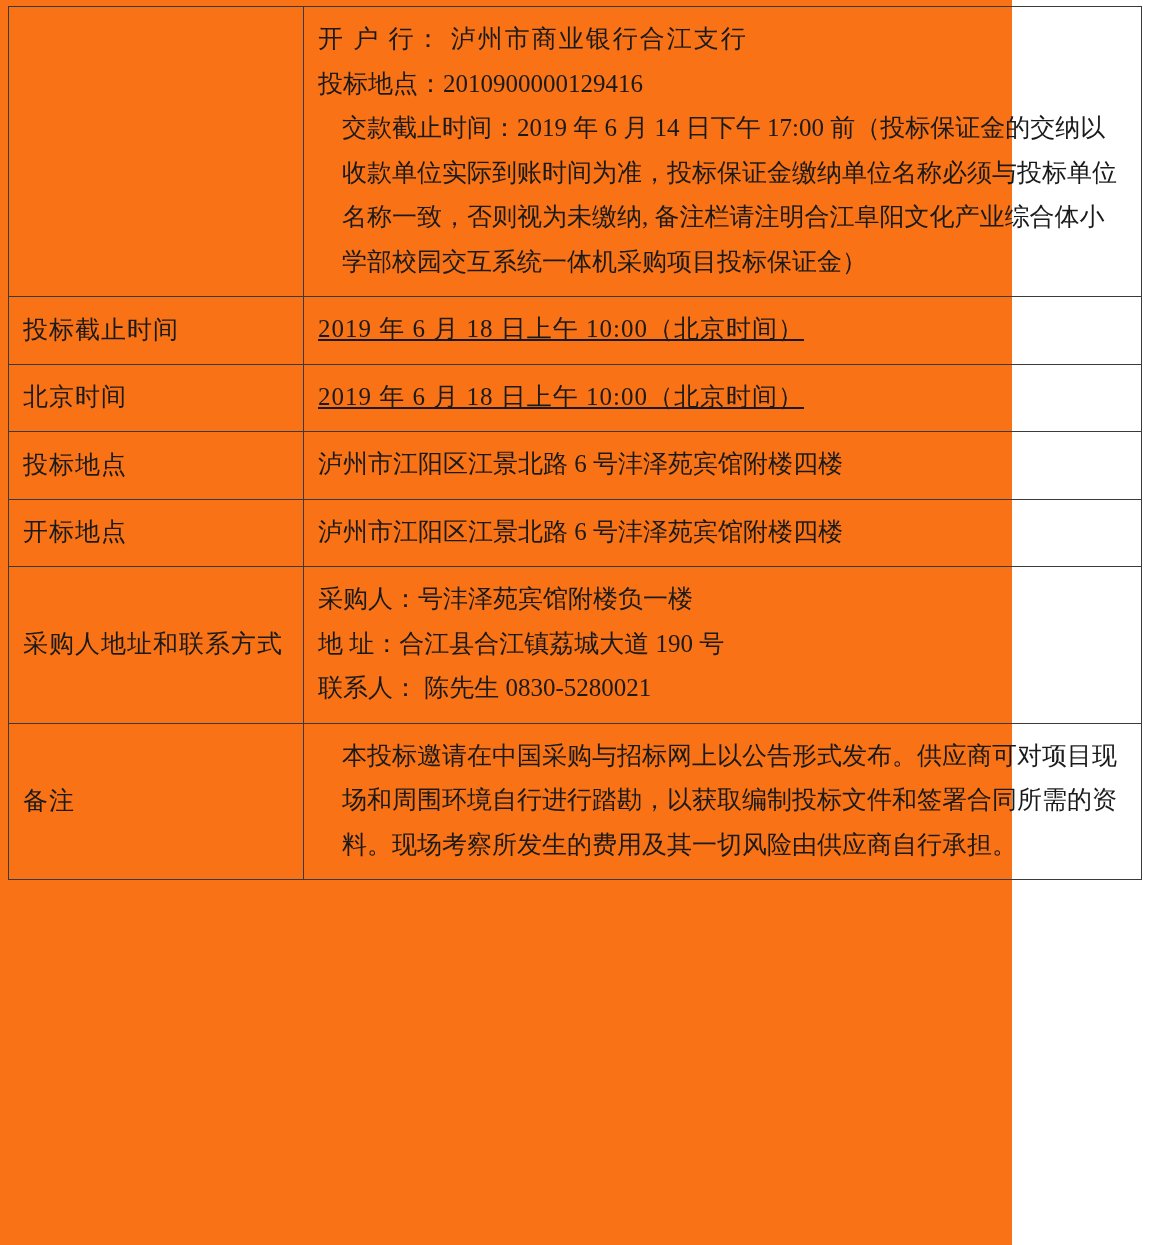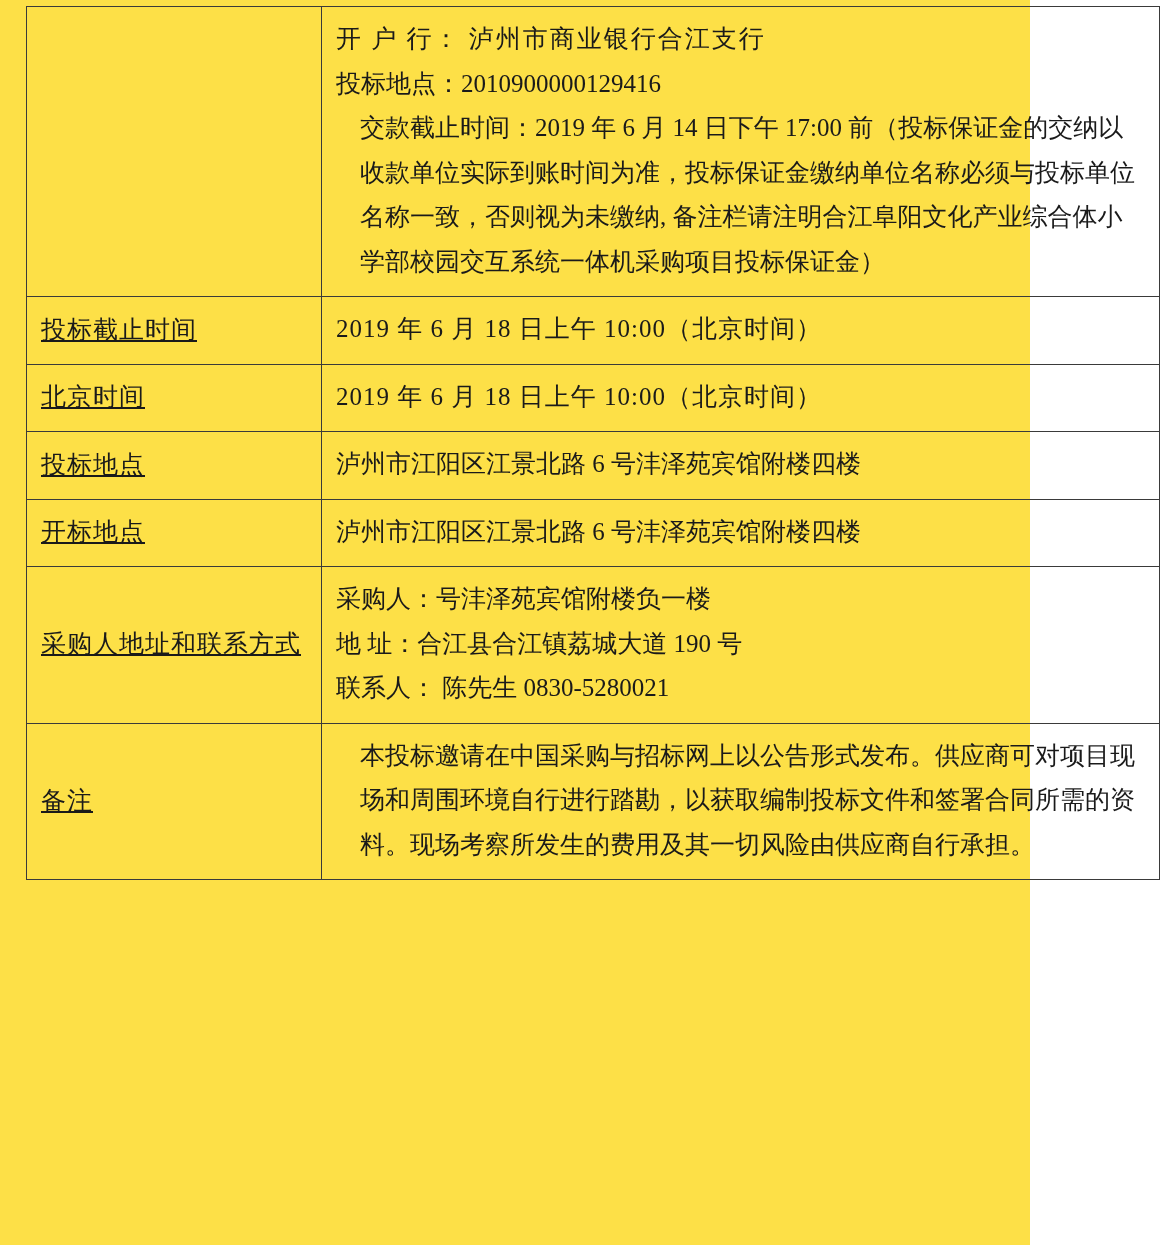--- a/index.html
+++ b/index.html
@@ -14,43 +14,41 @@
     color: #1a1a1a;
     position: relative;
     overflow: hidden;
   }
   .page {
     position: absolute;
     left: 0;
     top: 0;
     width: 1012px;
     height: 1245px;
-    background: #fde047;
-    padding-left: 18px;
+    background: #f97316;
   }
   table.doc-table {
     border-collapse: collapse;
     width: 1134px;
     margin-left: 8px;
     margin-top: 6px;
     table-layout: fixed;
   }
   table.doc-table td {
     border: 1px solid #3a3a3a;
     vertical-align: middle;
     padding: 10px 14px 12px 14px;
   }
   td.label-cell {
     width: 266px;
     font-size: 25px;
     line-height: 1.65;
     letter-spacing: 1px;
     padding-left: 18px;
     padding-right: 8px;
-    text-decoration: underline;
   }
   td.value-cell {
     font-size: 25px;
     line-height: 1.78;
     padding-left: 20px;
     padding-right: 18px;
   }
   .line {
     white-space: normal;
     word-break: break-word;
@@ -58,20 +56,21 @@
   .para {
     text-indent: 0;
     line-height: 1.78;
     margin-left: 24px;
   }
   .spaced {
     letter-spacing: 2px;
   }
   .wide-space {
     letter-spacing: 1px;
+    text-decoration: underline;
   }
   .row-tall td { padding-top: 14px; padding-bottom: 16px; }
 </style>
 </head>
 <body>
 
 <div class="page">
   <table class="doc-table">
     <tbody>
       <tr class="row-tall">

